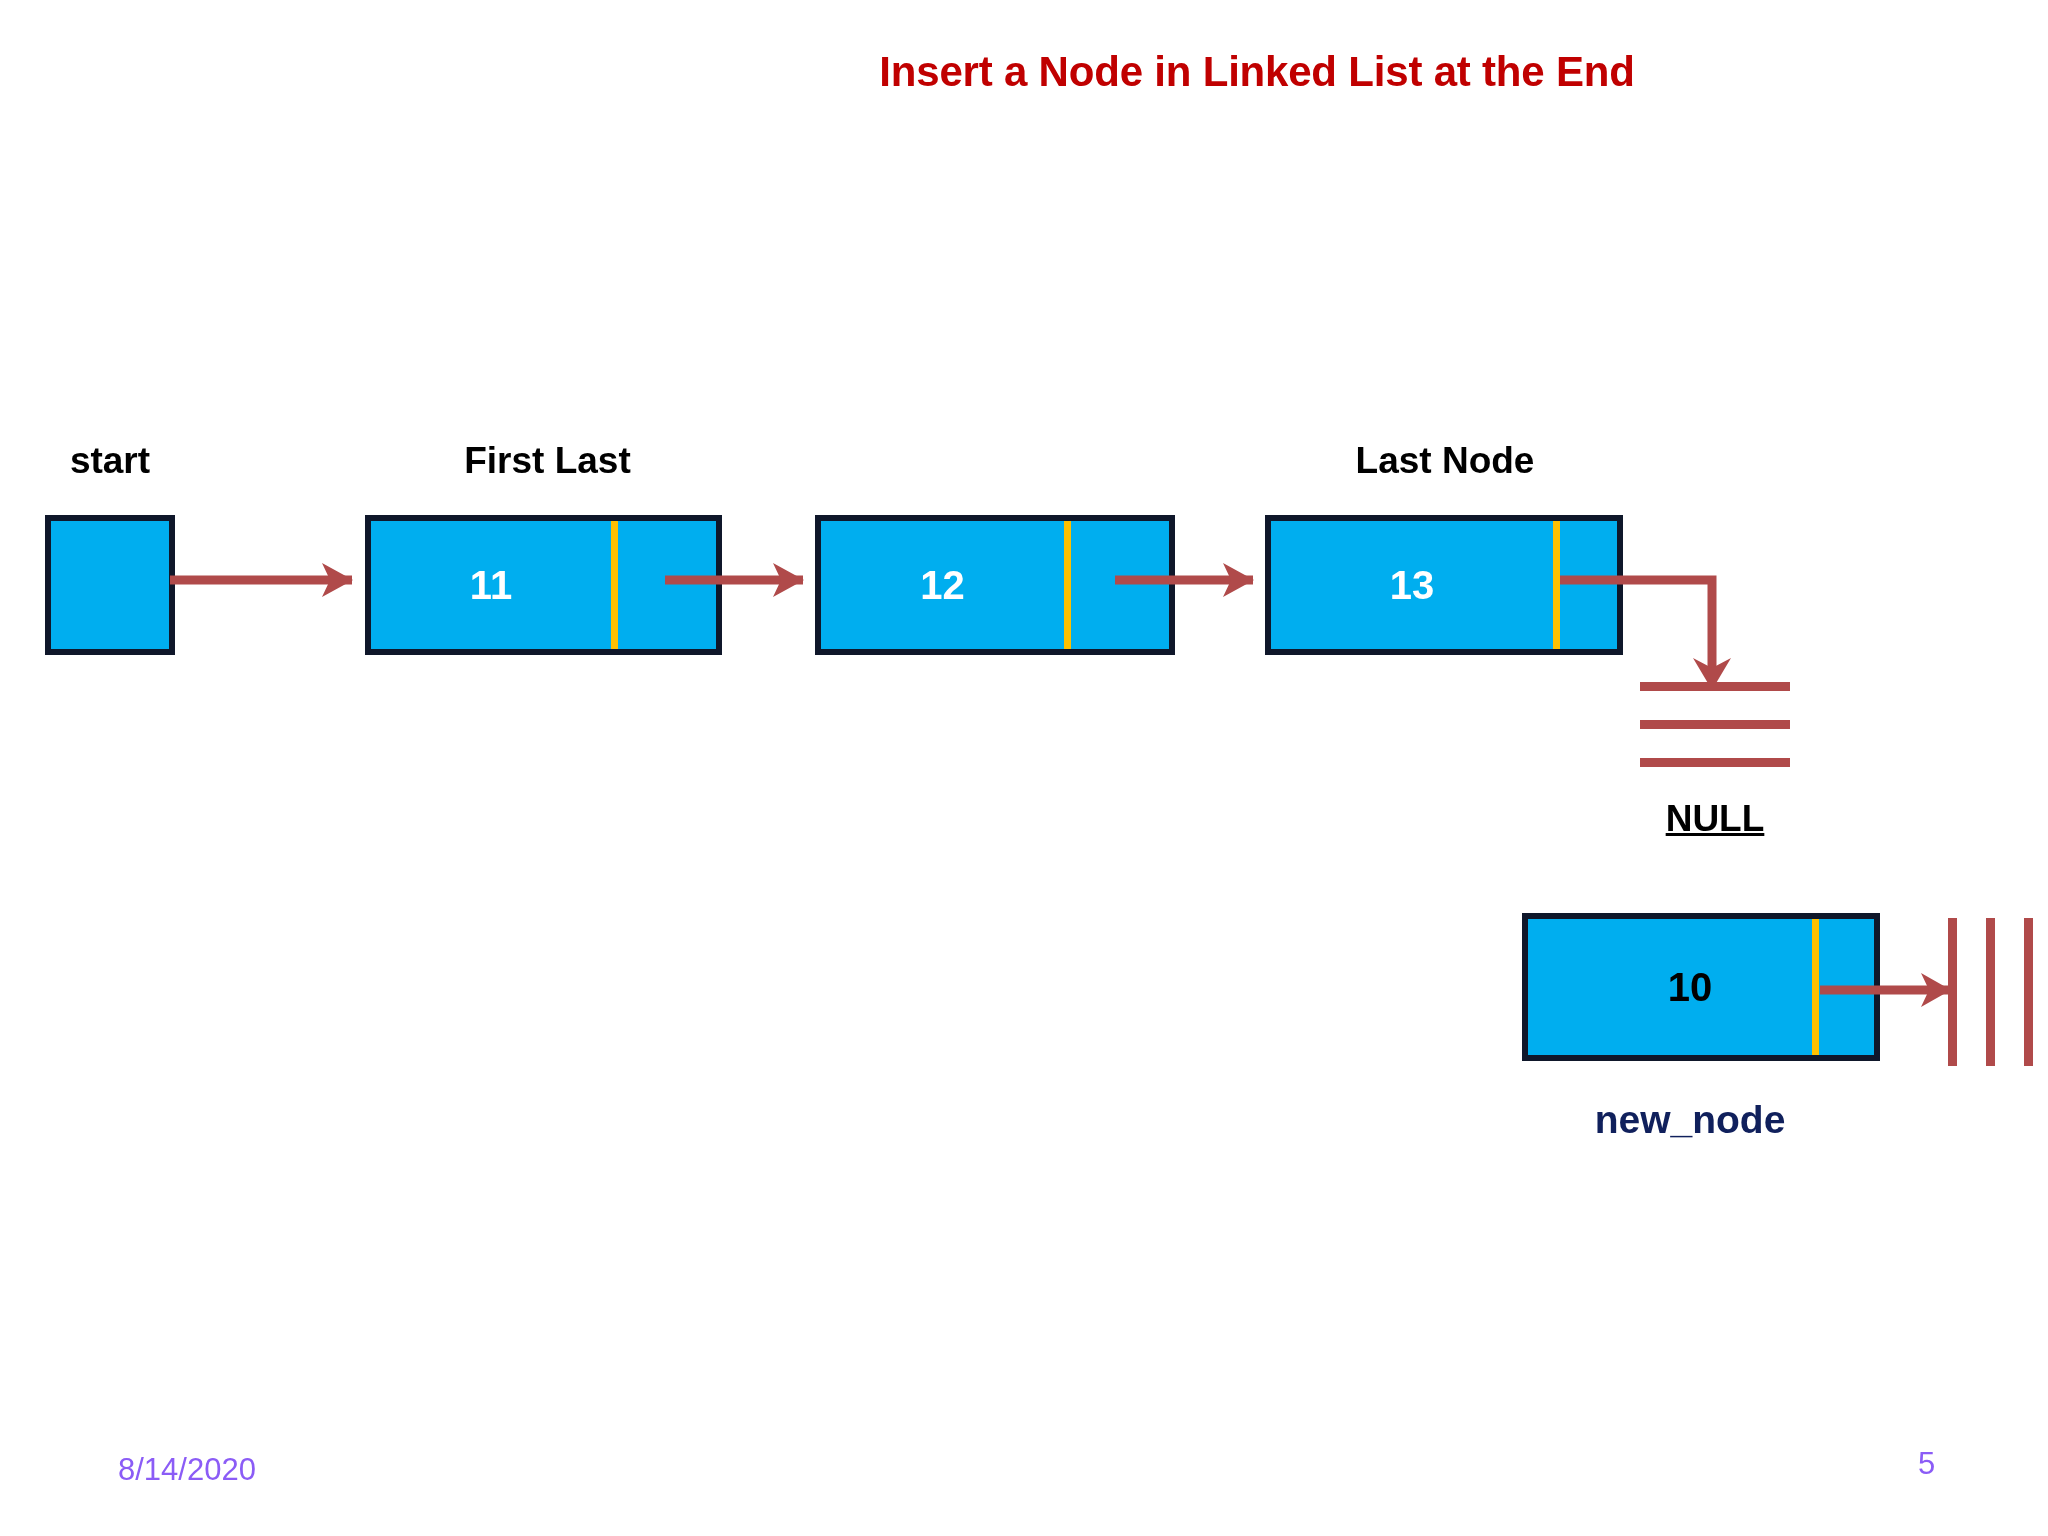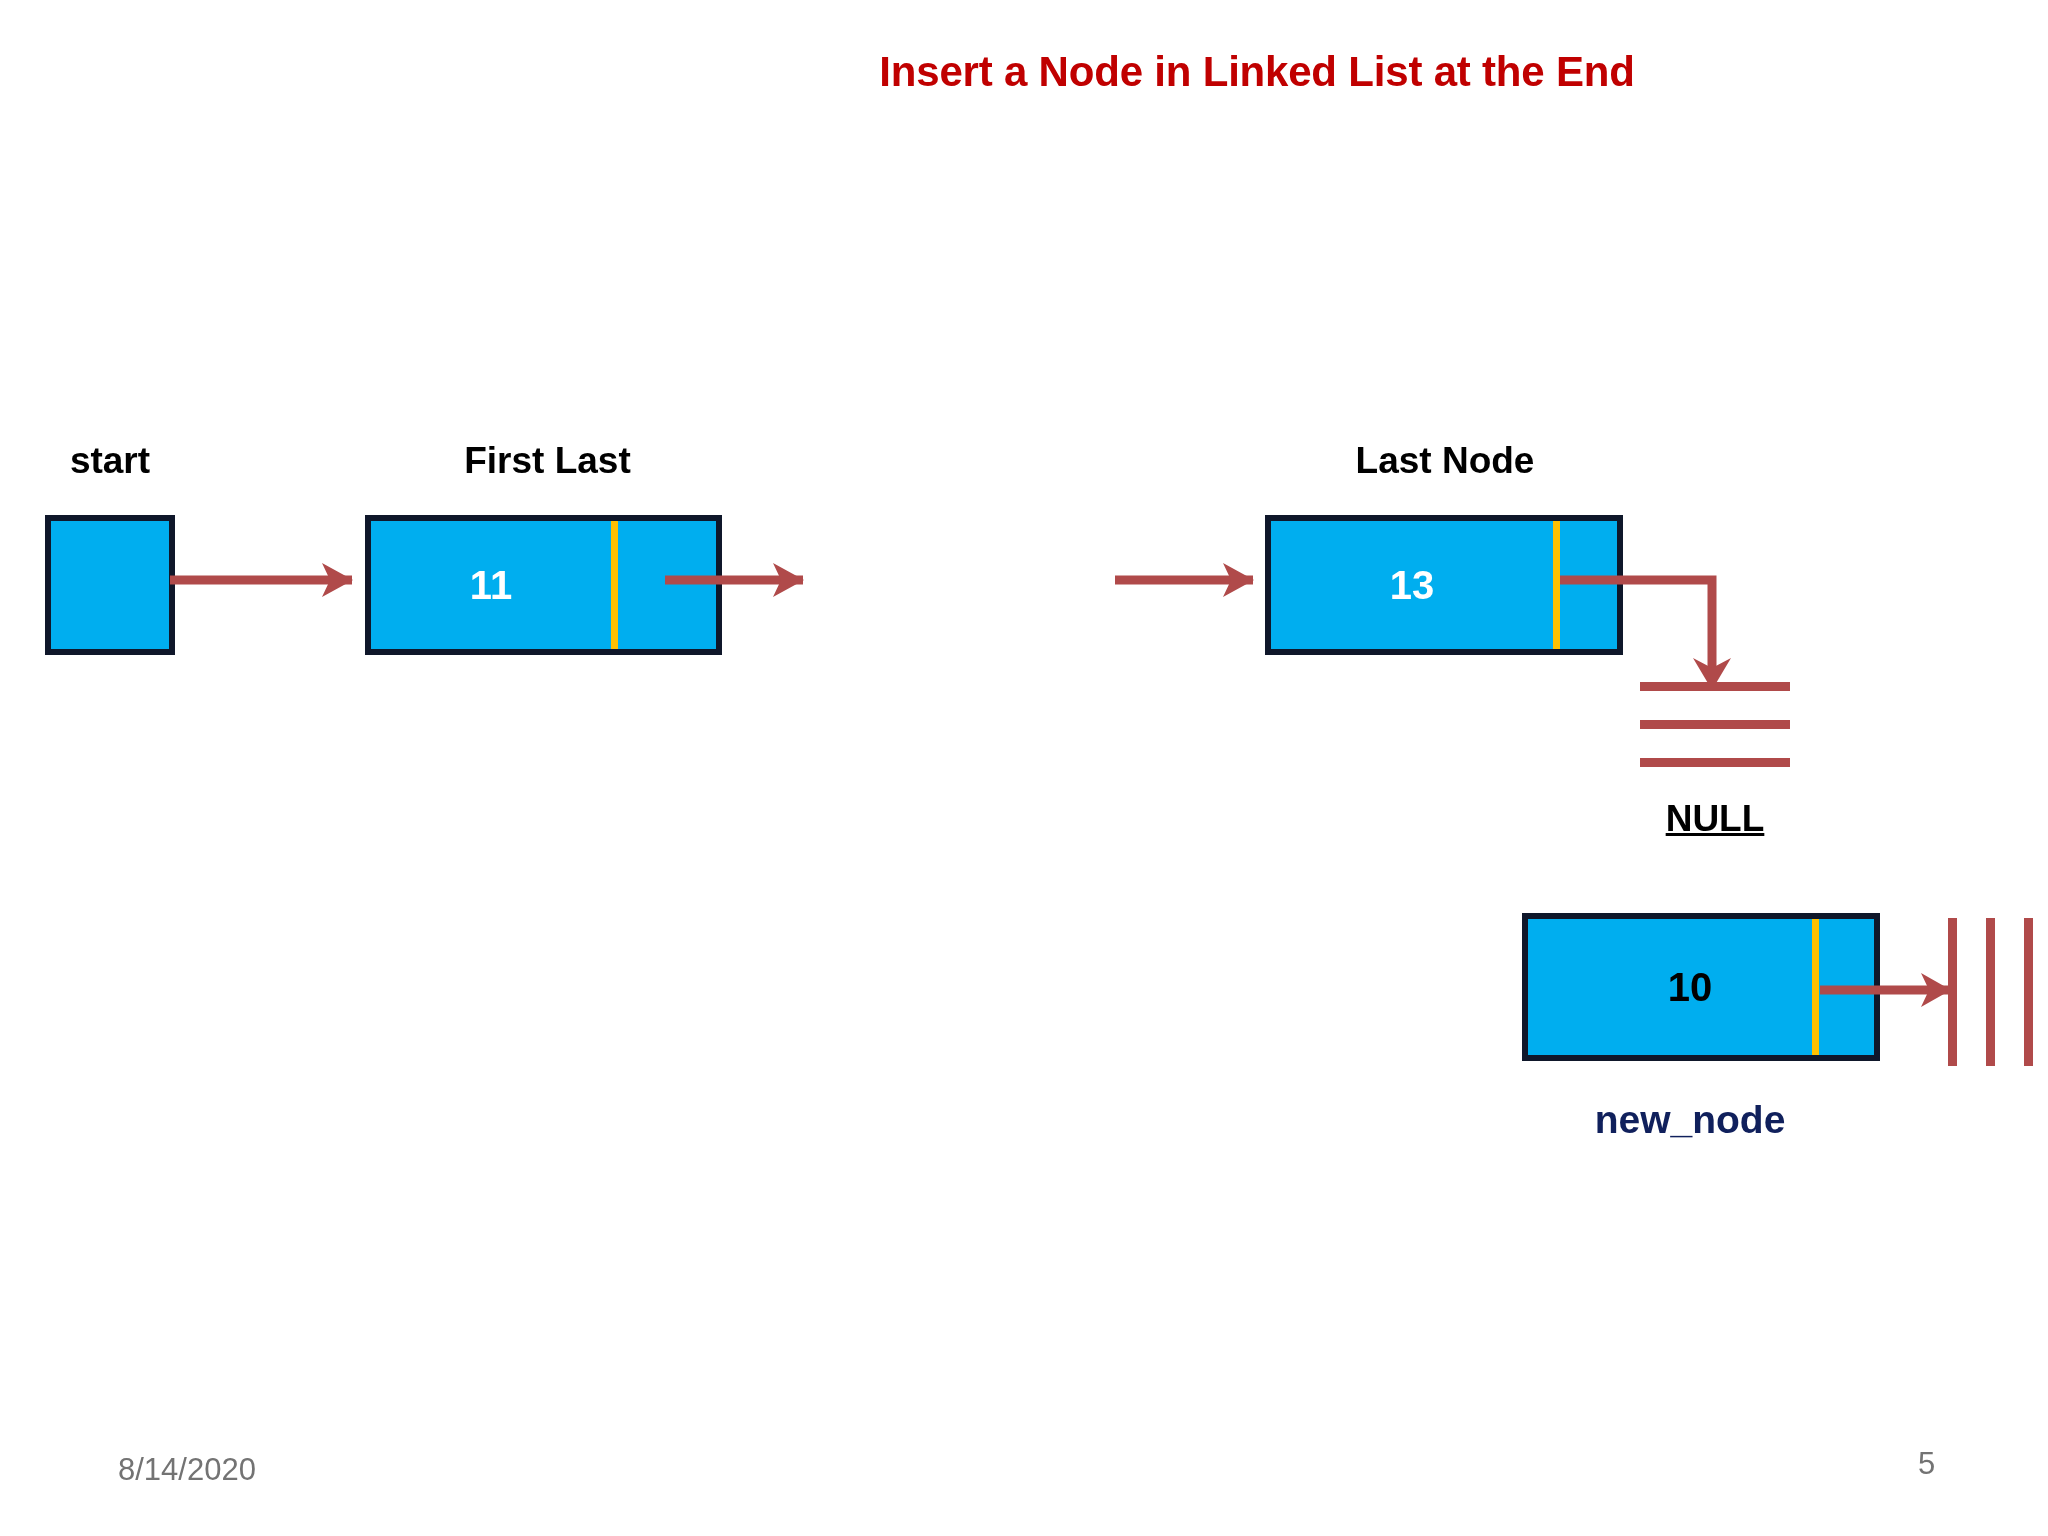--- a/index.html
+++ b/index.html
@@ -91,21 +91,21 @@
     position: absolute;
   }
   .gline {
     position: absolute;
     background: #B04A4A;
   }
 
   
   .footer-text {
     position: absolute;
-    color: #737373;
+    color: #8b5cf6;
     font-size: 31px;
     font-weight: normal;
     white-space: nowrap;
   }
 </style>
 </head>
 <body>
 
 <div id="slide">
 
@@ -131,20 +131,24 @@
   <div class="node" style="left:365px; top:515px; width:357px; height:140px;">
     <div class="cell data" style="width:240px;">11</div>
     <div class="cell ptr"></div>
   </div>
 
   <svg class="arrow-svg" style="left:665px; top:555px; width:165px; height:50px;" viewBox="0 0 165 50">
     <line class="arrow-stroke" x1="0" y1="25" x2="138" y2="25"></line>
     <path class="arrow-head" d="M139 25 L108 8 L116 25 L108 42 Z"></path>
   </svg>
 
+  <div class="node" style="left:815px; top:515px; width:360px; height:140px;">
+    <div class="cell data" style="width:243px;">12</div>
+    <div class="cell ptr"></div>
+  </div>
 
   <svg class="arrow-svg" style="left:1115px; top:555px; width:165px; height:50px;" viewBox="0 0 165 50">
     <line class="arrow-stroke" x1="0" y1="25" x2="138" y2="25"></line>
     <path class="arrow-head" d="M139 25 L108 8 L116 25 L108 42 Z"></path>
   </svg>
 
   <div class="node" style="left:1265px; top:515px; width:358px; height:140px;">
     <div class="cell data" style="width:282px;">13</div>
     <div class="cell ptr"></div>
   </div>

